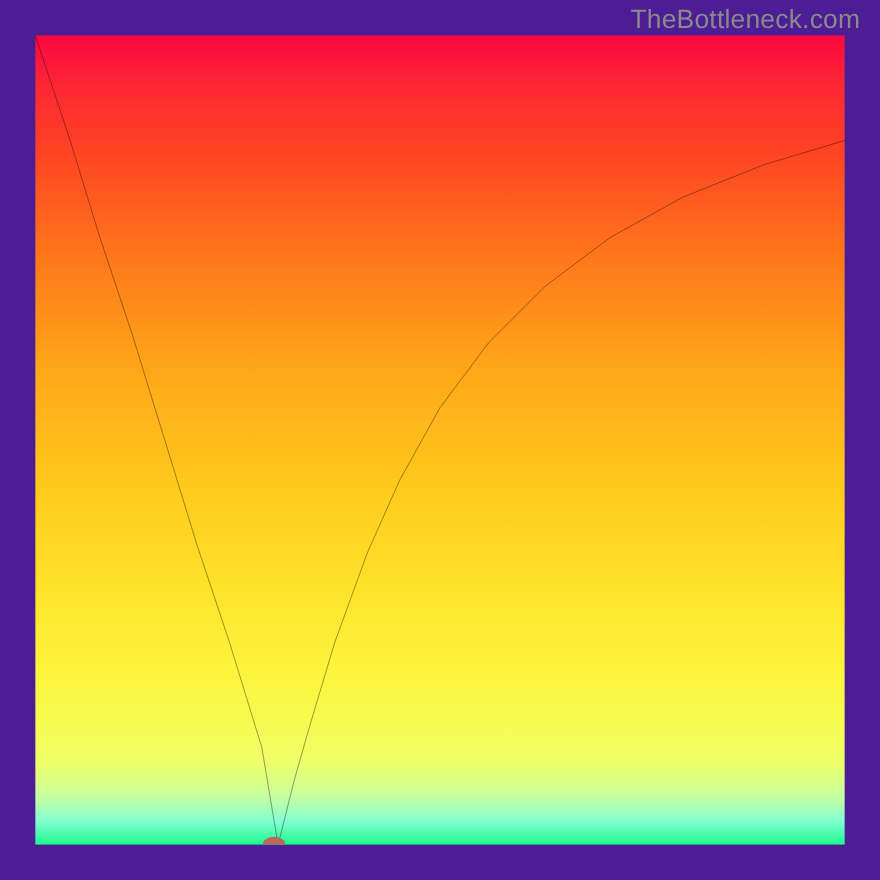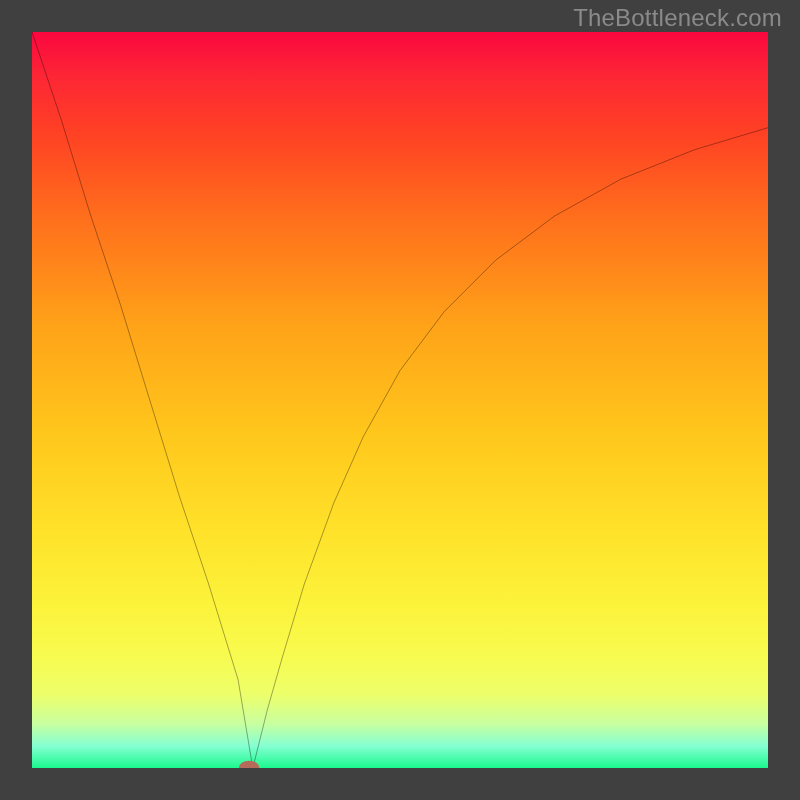--- a/index.html
+++ b/index.html
@@ -10,21 +10,21 @@
     background: #000;
     position: relative;
     font-family: Arial, Helvetica, sans-serif;
   }
   .frame {
     position: absolute;
     top: 0;
     left: 0;
     width: 800px;
     height: 800px;
-    background: #404040;
+    background: #4c1d95;
   }
   .plot-area {
     position: absolute;
     top: 32px;
     left: 32px;
     width: 736px;
     height: 736px;
     overflow: hidden;
   }
   .gradient {

